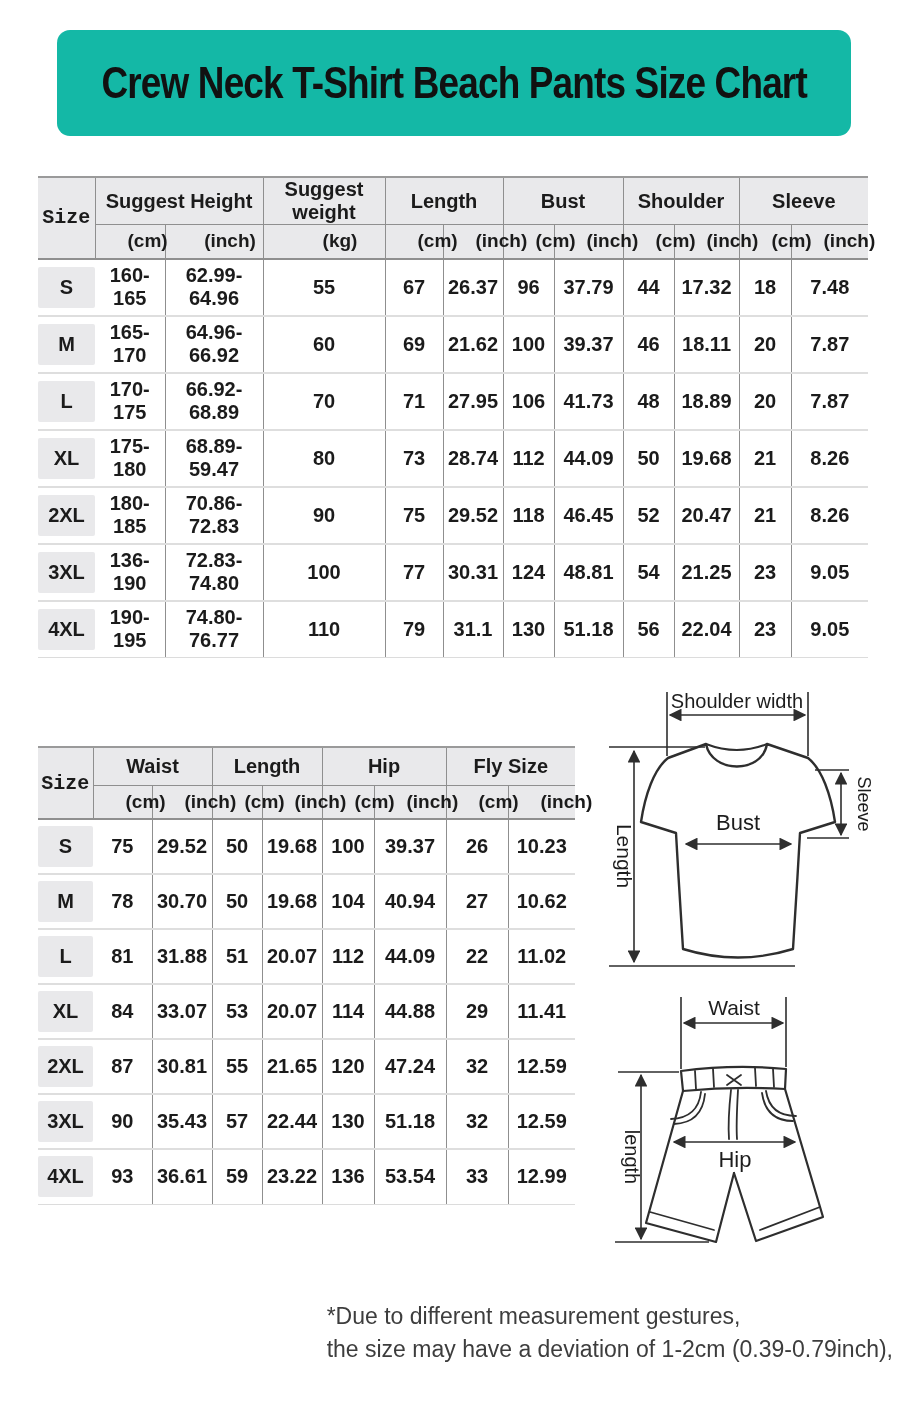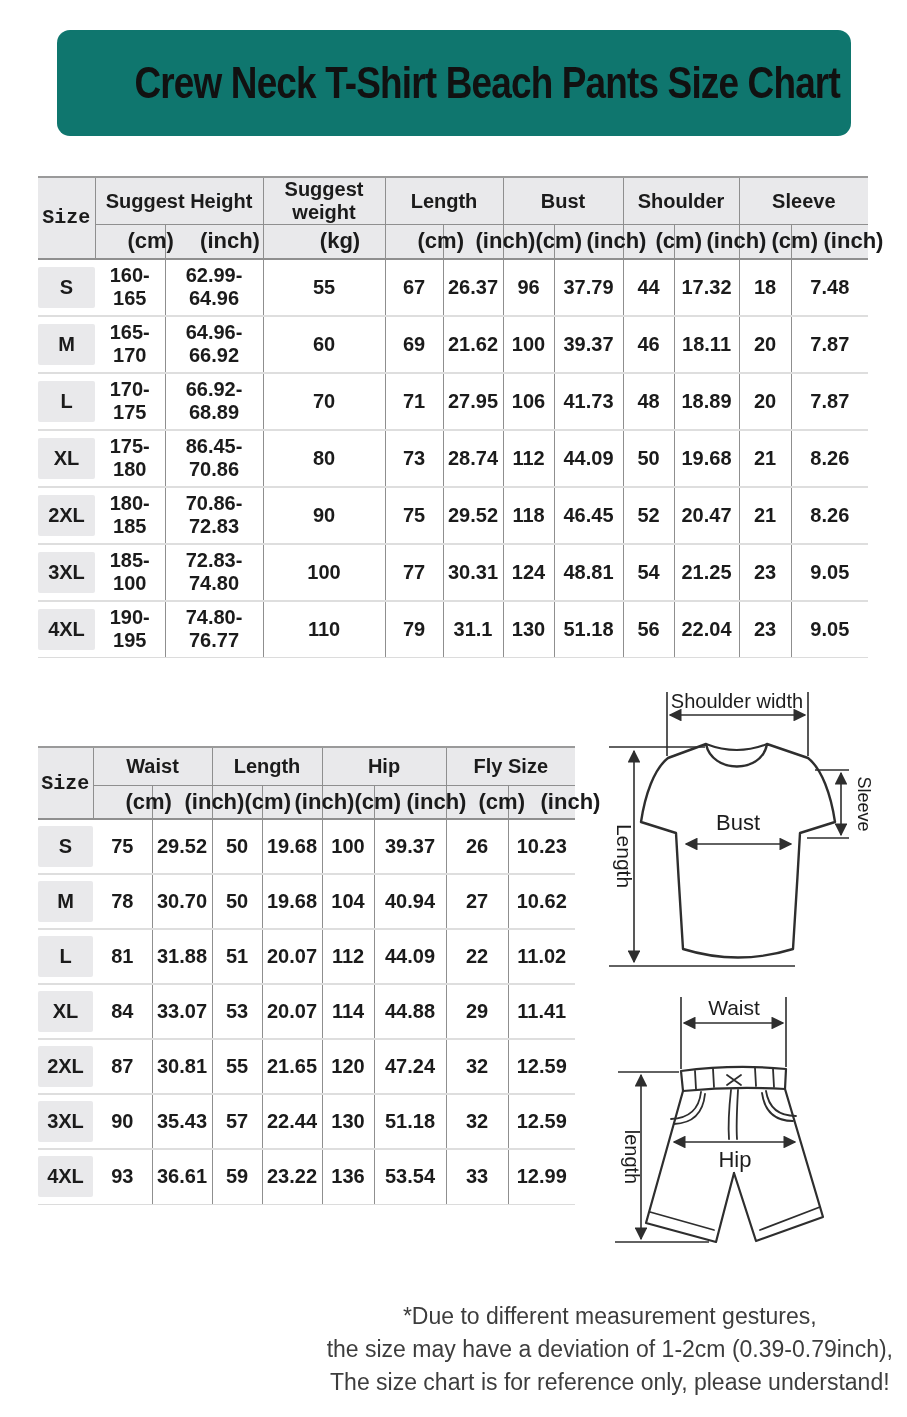--- a/index.html
+++ b/index.html
@@ -4,43 +4,43 @@
 <style>
   * { margin:0; padding:0; box-sizing:border-box; }
   body { background:#fff; }
   .page {
     position:relative; width:907px; height:1417px; background:#ffffff;
     font-family:"Liberation Sans", sans-serif; overflow:hidden; color:#1b1b1b;
   }
   
   .title-bar {
     position:absolute; left:57px; top:30px; width:794px; height:106px;
-    background:#0f766e; border-radius:13px;
-    display:flex; align-items:center; justify-content:flex-start;
+    background:#14b8a6; border-radius:13px;
+    display:flex; align-items:center; justify-content:center;
   }
   .title-text {
     font-size:45px; font-weight:700; color:#111; white-space:nowrap;
     letter-spacing:-1px; transform:scaleX(0.82); transform-origin:center;
   }
   
   .table-wrap { position:absolute; }
   .table-wrap.shirt { left:38px; top:176px; width:830px; }
   .table-wrap.pants { left:38px; top:746px; width:537px; }
   table.size-table {
     border-collapse:collapse; table-layout:fixed; width:100%;
     border-top:2px solid #9a9a9a;
   }
   .size-table thead th {
     background:#e9e9eb; font-weight:700; color:#1b1b1b; text-align:center;
     vertical-align:middle;
   }
   .group-row th { height:38px; font-size:20px; }
   .group-row th:not(.size-th) { border-left:1px solid #8f8f8f; border-bottom:1px solid #8f8f8f; }
   .size-th { font-size:20px; border-bottom:2px solid #8f8f8f;font-family:Liberation Mono, monospace; }
-  .unit-row th { height:34px; font-size:22px; border-left:1px solid #8f8f8f; border-bottom:2px solid #8f8f8f;padding-left:32px; }
+  .unit-row th { height:34px; font-size:19px; border-left:1px solid #8f8f8f; border-bottom:2px solid #8f8f8f;padding-left:32px; }
   .size-table tbody td {
     text-align:center; vertical-align:middle; font-size:20px; font-weight:700;
     color:#1b1b1b; border-left:1px solid #8f8f8f; padding:0;
   }
   .table-wrap.shirt tbody td { height:57px; }
   .table-wrap.pants tbody td { height:55px; }
   .size-table tbody td:first-child, .size-table tbody td:nth-child(2) { border-left:none; }
   .size-table tbody tr:not(:first-child) td { border-top:2px solid #dedede; }
   .size-table tbody tr:last-child td { border-bottom:1px solid #dcdcdc; }
   .red { color:#c42a1f; }
@@ -50,21 +50,21 @@
     display:flex; align-items:center; justify-content:center;
     font-size:20px; font-weight:700;
   }
   
   .figure { position:absolute; }
   .shirt-figure { left:595px; top:678px; width:312px; height:307px; }
   .pants-figure { left:595px; top:985px; width:312px; height:285px; }
   .figure svg text { font-family:"Liberation Sans", sans-serif; fill:#1d1d1d; font-weight:500; }
   
   .disclaimer {
-    position:absolute; right:14px; top:1300px; text-align:center;
+    position:absolute; right:14px; top:1300px; text-align:left;
     font-size:23px; line-height:33px; color:#3d3d3d;
   }
 </style>
 </head>
 <body>
 
 <div class="page">
 
   <div class="title-bar">
     <span class="title-text">Crew Neck T-Shirt Beach Pants Size Chart</span>
@@ -157,21 +157,21 @@
             <td>48</td>
             <td class="red">18.89</td>
             <td>20</td>
             <td class="red">7.87</td>
           </tr>
           <tr>
             <td class="size-cell">
               <div class="size-chip">XL</div>
             </td>
             <td>175-180</td>
-            <td class="red">86.45-70.86</td>
+            <td class="red">68.89-59.47</td>
             <td>80</td>
             <td>73</td>
             <td class="red">28.74</td>
             <td>112</td>
             <td class="red">44.09</td>
             <td>50</td>
             <td class="red">19.68</td>
             <td>21</td>
             <td class="red">8.26</td>
           </tr>
@@ -188,21 +188,21 @@
             <td class="red">46.45</td>
             <td>52</td>
             <td class="red">20.47</td>
             <td>21</td>
             <td class="red">8.26</td>
           </tr>
           <tr>
             <td class="size-cell">
               <div class="size-chip">3XL</div>
             </td>
-            <td>185-100</td>
+            <td>136-190</td>
             <td class="red">72.83-74.80</td>
             <td>100</td>
             <td>77</td>
             <td class="red">30.31</td>
             <td>124</td>
             <td class="red">48.81</td>
             <td>54</td>
             <td class="red">21.25</td>
             <td>23</td>
             <td class="red">9.05</td>
@@ -415,16 +415,15 @@
       </g>
       <text x="139" y="30" text-anchor="middle" font-size="21">Waist</text>
       <text transform="translate(30,172) rotate(90)" text-anchor="middle" font-size="20">length</text>
       <text x="140" y="182" text-anchor="middle" font-size="22">Hip</text>
     </svg>
   </div>
 
   <div class="disclaimer">
     <div>*Due to different measurement gestures,</div>
     <div>the size may have a deviation of 1-2cm (0.39-0.79inch),</div>
-    <div>The size chart is for reference only, please understand!</div>
   </div>
 
 </div>
 
 </body></html>

